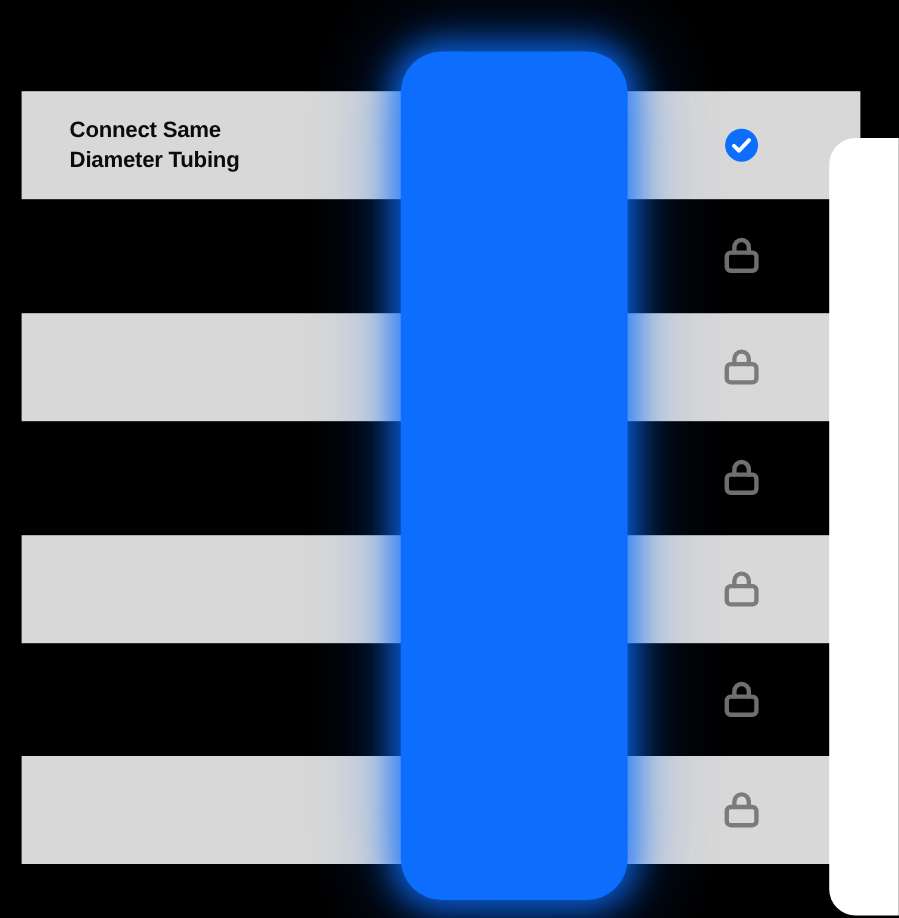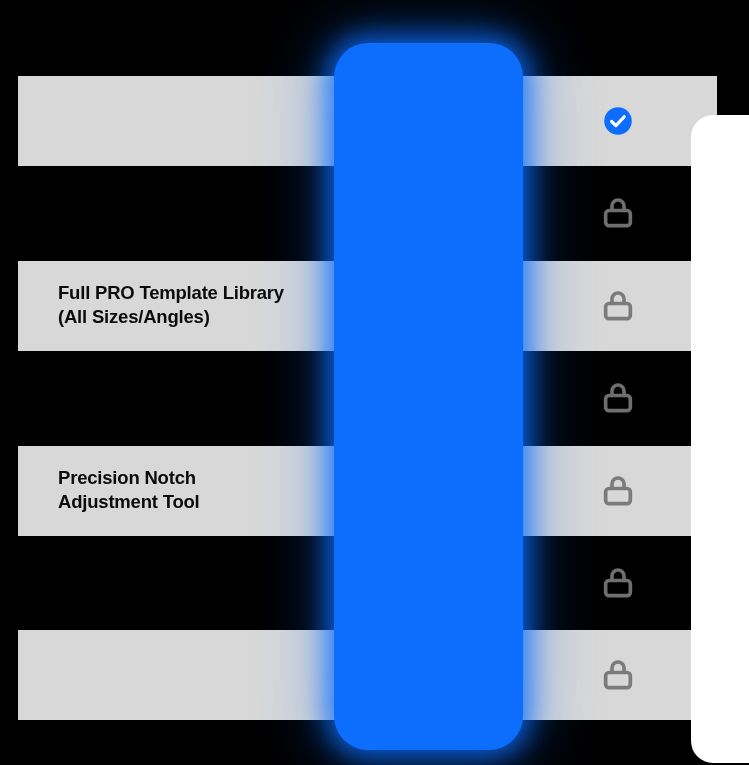--- a/index.html
+++ b/index.html
@@ -86,56 +86,54 @@
   }
   .lock-glyph{display:block;}
 </style>
 </head>
 <body>
 
 <div id="stage">
 
   <div id="rows-layer">
       <div class="row" style="top: 76px;">
+        <div class="row-label">Connect Same
+Diameter Tubing</div>
         <div class="row-right-icon">
           <svg class="check-badge" width="30" height="30" viewBox="0 0 24 24">
             <circle cx="12" cy="12" r="11" fill="#0d6efd"></circle>
             <path d="M6.9 12.4 L10.3 15.7 L17.0 8.6" fill="none" stroke="#ffffff" stroke-width="2.6" stroke-linecap="round" stroke-linejoin="round"></path>
           </svg>
         </div>
       </div>
       <div class="row dark" style="top: 168.4px;">
         <div class="row-right-icon">
           <svg class="lock-glyph" width="38" height="38" viewBox="0 0 24 24">
             <rect x="4.2" y="10.4" width="15.6" height="9.6" rx="2.1" fill="none" stroke="#6f6f6f" stroke-width="2.3"></rect>
             <path d="M8.2 10.4 V7.6 a3.8 3.8 0 0 1 7.6 0 V10.4" fill="none" stroke="#6f6f6f" stroke-width="2.3" stroke-linecap="round"></path>
           </svg>
         </div>
       </div>
       <div class="row" style="top: 260.8px;">
-        <div class="row-label">Full PRO Template Library
-(All Sizes/Angles)</div>
         <div class="row-right-icon">
           <svg class="lock-glyph" width="38" height="38" viewBox="0 0 24 24">
             <rect x="4.2" y="10.4" width="15.6" height="9.6" rx="2.1" fill="none" stroke="#7b7b7b" stroke-width="2.3"></rect>
             <path d="M8.2 10.4 V7.6 a3.8 3.8 0 0 1 7.6 0 V10.4" fill="none" stroke="#7b7b7b" stroke-width="2.3" stroke-linecap="round"></path>
           </svg>
         </div>
       </div>
       <div class="row dark" style="top: 353.2px;">
         <div class="row-right-icon">
           <svg class="lock-glyph" width="38" height="38" viewBox="0 0 24 24">
             <rect x="4.2" y="10.4" width="15.6" height="9.6" rx="2.1" fill="none" stroke="#6f6f6f" stroke-width="2.3"></rect>
             <path d="M8.2 10.4 V7.6 a3.8 3.8 0 0 1 7.6 0 V10.4" fill="none" stroke="#6f6f6f" stroke-width="2.3" stroke-linecap="round"></path>
           </svg>
         </div>
       </div>
       <div class="row" style="top: 445.6px;">
-        <div class="row-label">Precision Notch
-Adjustment Tool</div>
         <div class="row-right-icon">
           <svg class="lock-glyph" width="38" height="38" viewBox="0 0 24 24">
             <rect x="4.2" y="10.4" width="15.6" height="9.6" rx="2.1" fill="none" stroke="#7b7b7b" stroke-width="2.3"></rect>
             <path d="M8.2 10.4 V7.6 a3.8 3.8 0 0 1 7.6 0 V10.4" fill="none" stroke="#7b7b7b" stroke-width="2.3" stroke-linecap="round"></path>
           </svg>
         </div>
       </div>
       <div class="row dark" style="top: 538px;">
         <div class="row-right-icon">
           <svg class="lock-glyph" width="38" height="38" viewBox="0 0 24 24">

